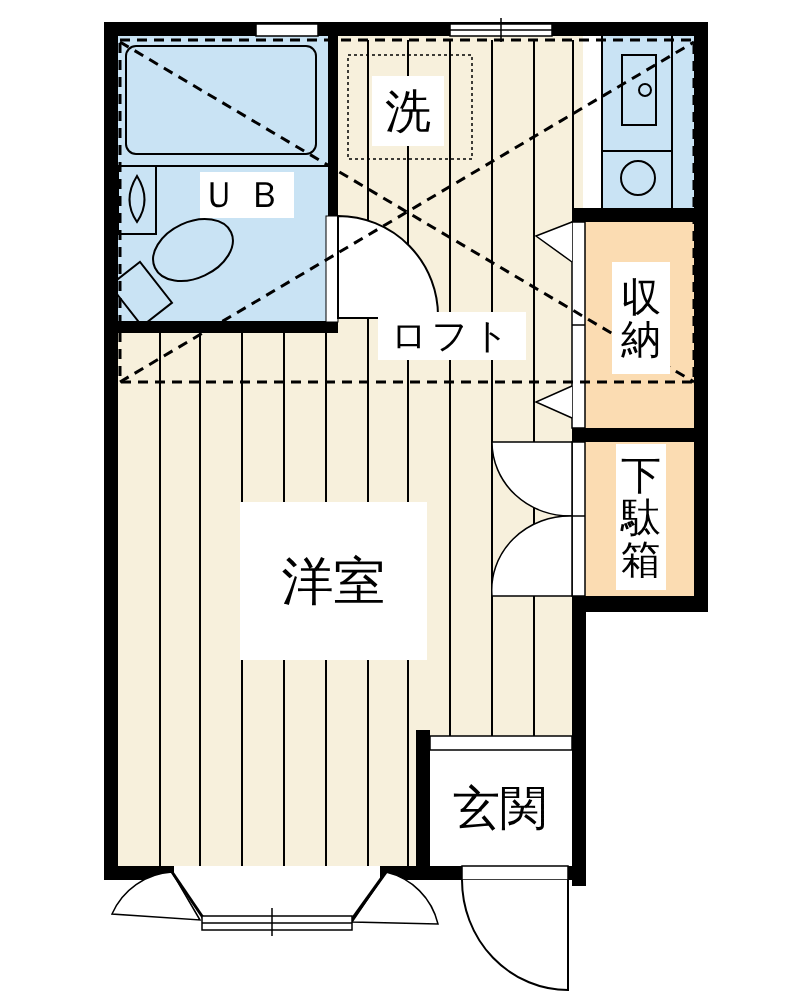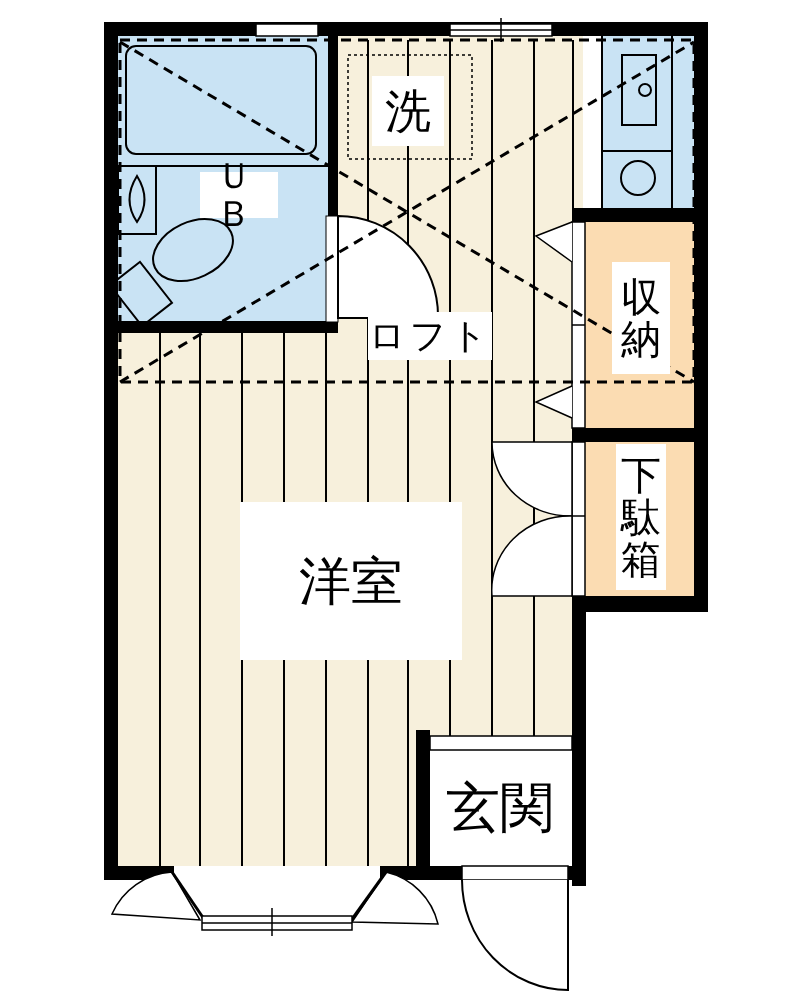--- a/index.html
+++ b/index.html
@@ -110,27 +110,27 @@
   </g>
 
   <g fill="none" stroke="#000" stroke-width="3" stroke-dasharray="10 7">
     <rect x="120" y="40" width="574" height="342"></rect>
     <line x1="120" y1="42" x2="694" y2="382"></line>
     <line x1="120" y1="382" x2="694" y2="42"></line>
   </g>
 </svg>
 
 <div class="label-box" style="left:372px;top:76px;width:72px;height:70px;font-size:46px;">洗</div>
-<div class="label-box" style="left:200px;top:172px;width:78px;height:46px;font-size:36px;letter-spacing:10px;">ＵＢ</div>
-<div class="label-box" style="left:368px;top:312px;width:124px;height:48px;font-size:36px;letter-spacing:4px;">ロフト</div>
+<div class="label-box" style="left:200px;top:172px;width:94px;height:46px;font-size:36px;letter-spacing:10px;">ＵＢ</div>
+<div class="label-box" style="left:378px;top:312px;width:148px;height:48px;font-size:36px;letter-spacing:4px;">ロフト</div>
 <div class="label-box vertical" style="left:612px;top:262px;width:58px;height:112px;font-size:40px;">
   <span>収</span>
   <span>納</span>
 </div>
 <div class="label-box vertical" style="left:616px;top:444px;width:50px;height:146px;font-size:40px;">
   <span>下</span>
   <span>駄</span>
   <span>箱</span>
 </div>
-<div class="label-box vertical" style="left:240px;top:502px;width:222px;height:158px;font-size:52px;">
+<div class="label-box vertical" style="left:240px;top:502px;width:187px;height:158px;font-size:52px;">
   <span>洋室</span>
 </div>
-<div class="label-box" style="left:436px;top:758px;width:128px;height:100px;font-size:54px;background:transparent;">玄関</div>
+<div class="label-box" style="left:436px;top:758px;width:128px;height:100px;font-size:47px;background:transparent;">玄関</div>
 
 </body></html>

